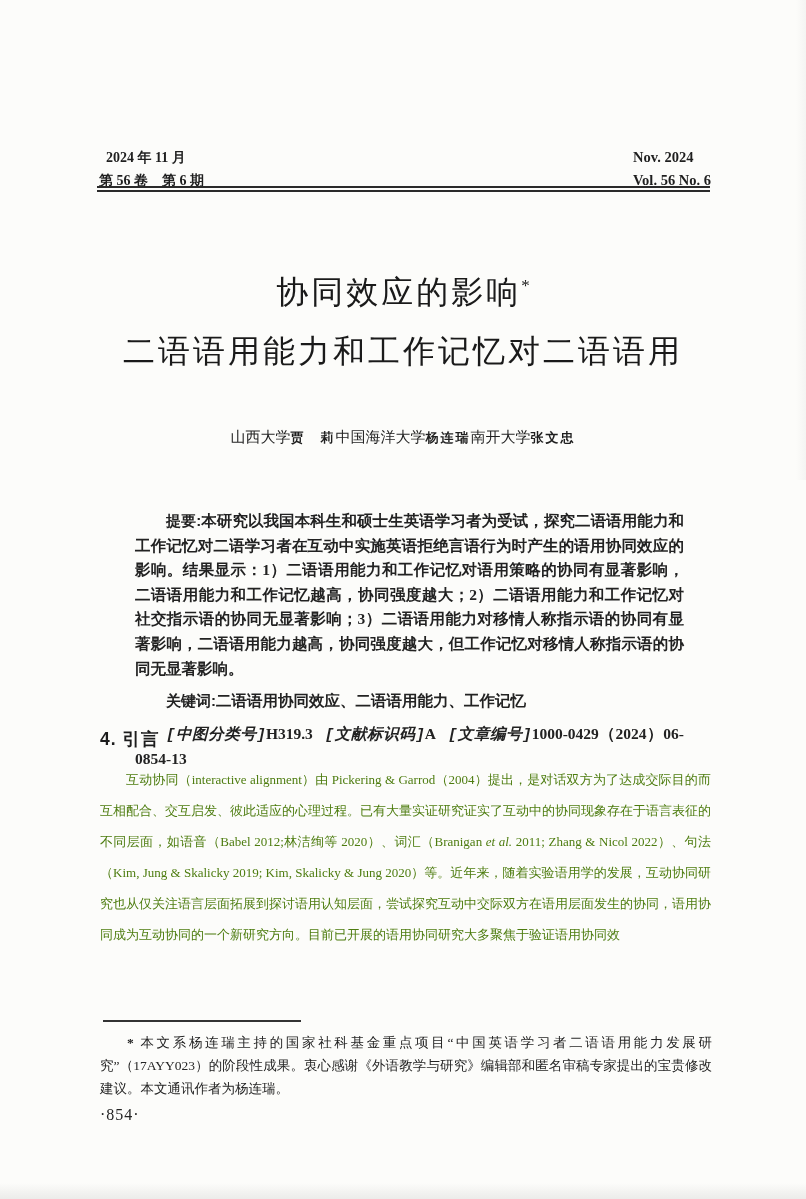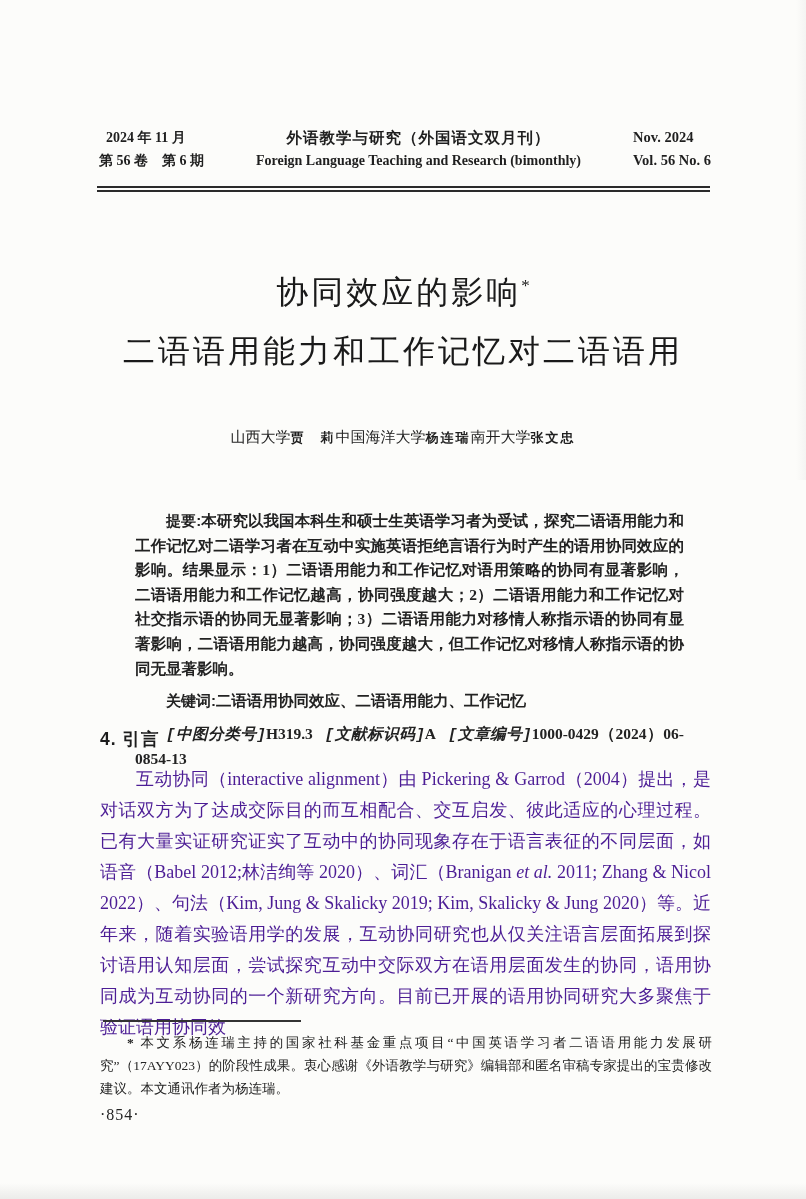--- a/index.html
+++ b/index.html
@@ -11,21 +11,21 @@
   .scan-shadow-bottom{
     position:absolute;left:0;bottom:0;width:100%;height:16px;
     background:linear-gradient(to bottom,rgba(0,0,0,0) 0%,rgba(90,90,90,0.10) 100%);
   }
   .scan-shadow-right{
     position:absolute;top:0;right:0;width:10px;height:40%;
     background:linear-gradient(to right,rgba(0,0,0,0) 0%,rgba(120,120,120,0.06) 100%);
   }
   
   .journal-header{
-    position:absolute;top:126px;left:99px;width:612px;
+    position:absolute;top:146px;left:99px;width:612px;
     display:flex;justify-content:space-between;align-items:flex-start;
     font-weight:700;
   }
   .jh-left{font-size:14px;line-height:23px;}
   .jh-left .l1{padding-left:7px;}
   .jh-center{text-align:center;line-height:23px;}
   .jh-center .cn{font-size:15.5px;letter-spacing:1px;}
   .jh-center .en{font-size:14px;}
   .jh-right{font-size:14.5px;line-height:23px;}
   .double-rule{
@@ -59,22 +59,22 @@
   .clc-line .grp{margin-right:12px;}
   
   .section-heading{
     position:absolute;top:727px;left:100px;
     font-size:17.5px;font-weight:700;
     font-family:"Liberation Sans","DejaVu Sans",sans-serif;
     color:#1c1c1c;letter-spacing:1px;
   }
   .intro-para{
     position:absolute;top:764px;left:100px;width:611px;
-    font-size:18px;line-height:31px;text-align:justify;text-indent:2em;
-    color:#4c1d95;margin:0;
+    font-size:13px;line-height:31px;text-align:justify;text-indent:2em;
+    color:#4d7c0f;margin:0;
   }
   .intro-para .etal{font-style:italic;}
   
   .footnote-rule{
     position:absolute;top:1020px;left:103px;width:198px;
     border-top:2px solid #333;
   }
   .footnote{
     position:absolute;top:1031px;left:100px;width:612px;
     font-size:13.5px;line-height:23px;text-align:justify;text-indent:2em;
@@ -88,24 +88,20 @@
 </style>
 </head>
 <body>
 
 <div class="page">
 
   <div class="journal-header">
     <div class="jh-left">
       <div class="l1">2024 年 11 月</div>
       <div>第 56 卷　第 6 期</div>
-    </div>
-    <div class="jh-center">
-      <div class="cn">外语教学与研究（外国语文双月刊）</div>
-      <div class="en">Foreign Language Teaching and Research (bimonthly)</div>
     </div>
     <div class="jh-right">
       <div>Nov. 2024</div>
       <div>Vol. 56  No. 6</div>
     </div>
   </div>
 
   <div class="double-rule"></div>
 
   <div class="article-title">

